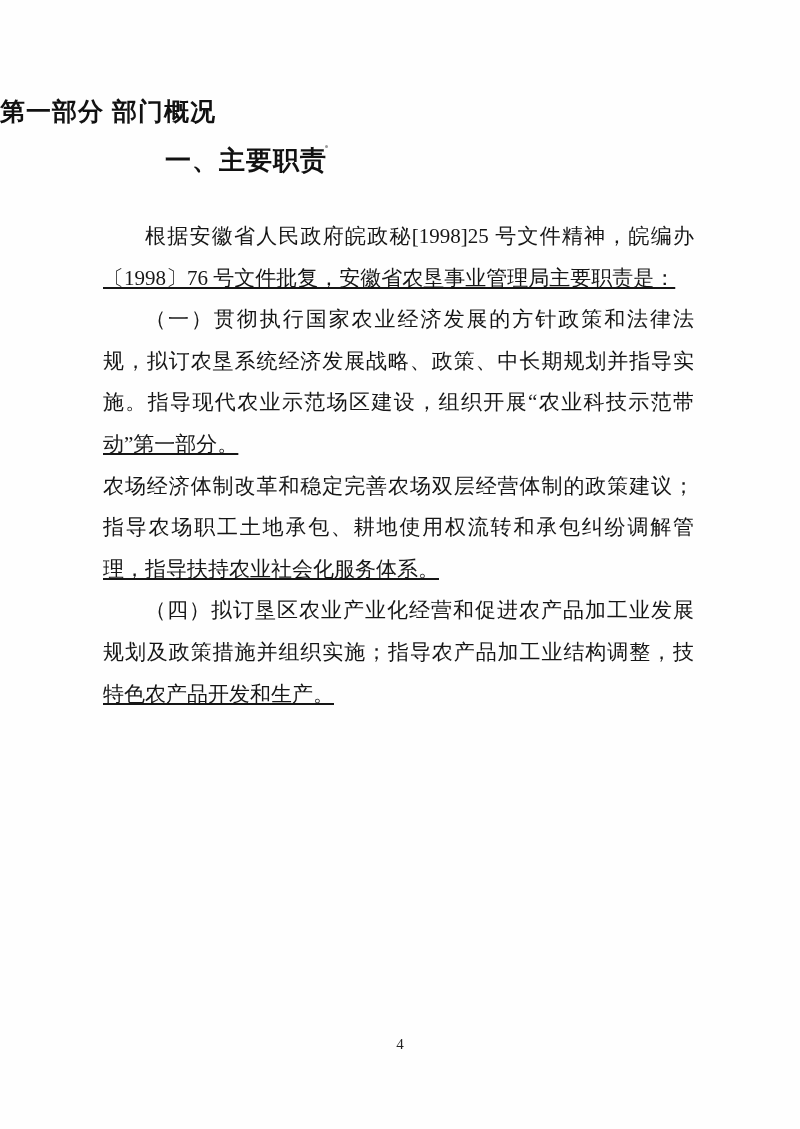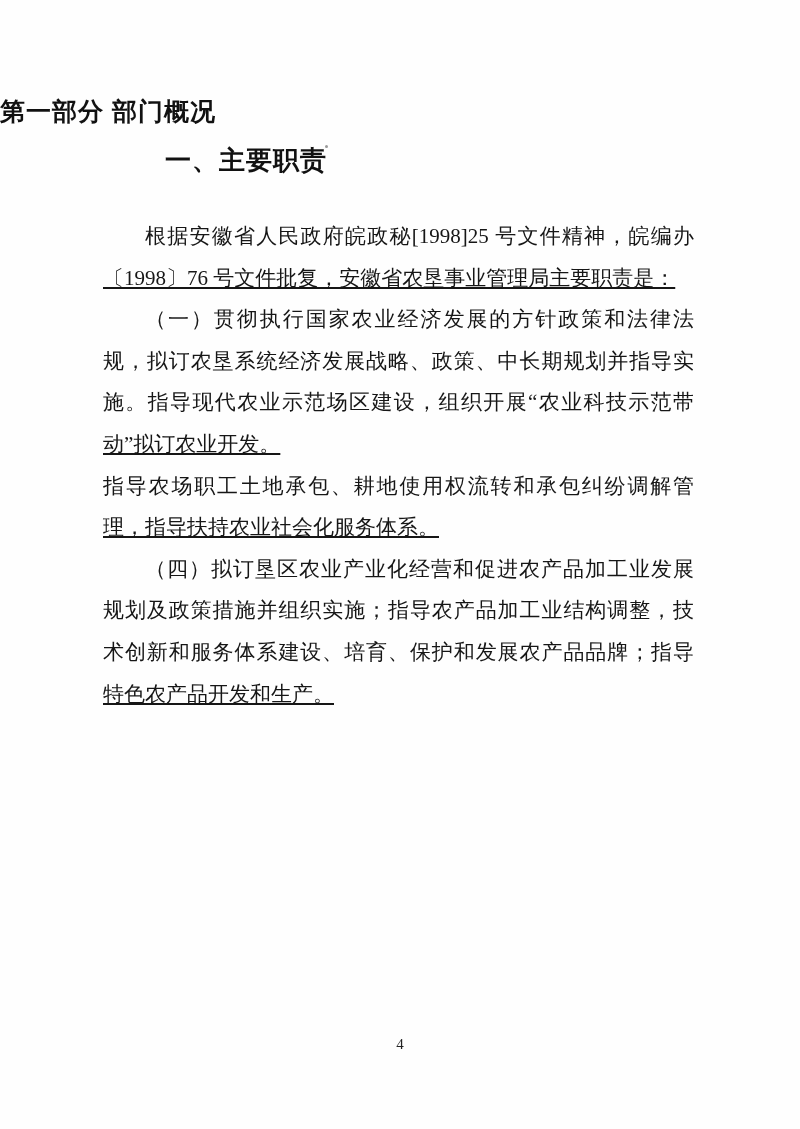--- a/index.html
+++ b/index.html
@@ -95,33 +95,33 @@
 
     <div class="paragraph">
       <div class="line first">根据安徽省人民政府皖政秘[1998]25 号文件精神，皖编办</div>
       <div class="line plast">〔1998〕76 号文件批复，安徽省农垦事业管理局主要职责是：</div>
     </div>
 
     <div class="paragraph">
       <div class="line first">（一）贯彻执行国家农业经济发展的方针政策和法律法</div>
       <div class="line">规，拟订农垦系统经济发展战略、政策、中长期规划并指导实</div>
       <div class="line">施。指导现代农业示范场区建设，组织开展“农业科技示范带</div>
-      <div class="line plast">动”拟订农业开发。</div>
+      <div class="line plast">动”第一部分。</div>
     </div>
 
     <div class="paragraph">
+      <div class="line">农场经济体制改革和稳定完善农场双层经营体制的政策建议；</div>
       <div class="line">指导农场职工土地承包、耕地使用权流转和承包纠纷调解管</div>
       <div class="line plast">理，指导扶持农业社会化服务体系。</div>
     </div>
 
 
     <div class="paragraph">
       <div class="line first">（四）拟订垦区农业产业化经营和促进农产品加工业发展</div>
       <div class="line">规划及政策措施并组织实施；指导农产品加工业结构调整，技</div>
-      <div class="line">术创新和服务体系建设、培育、保护和发展农产品品牌；指导</div>
       <div class="line plast">特色农产品开发和生产。</div>
     </div>
 
   </div>
 
   <div class="page-number">4</div>
 
 </div>
 
 </body></html>

